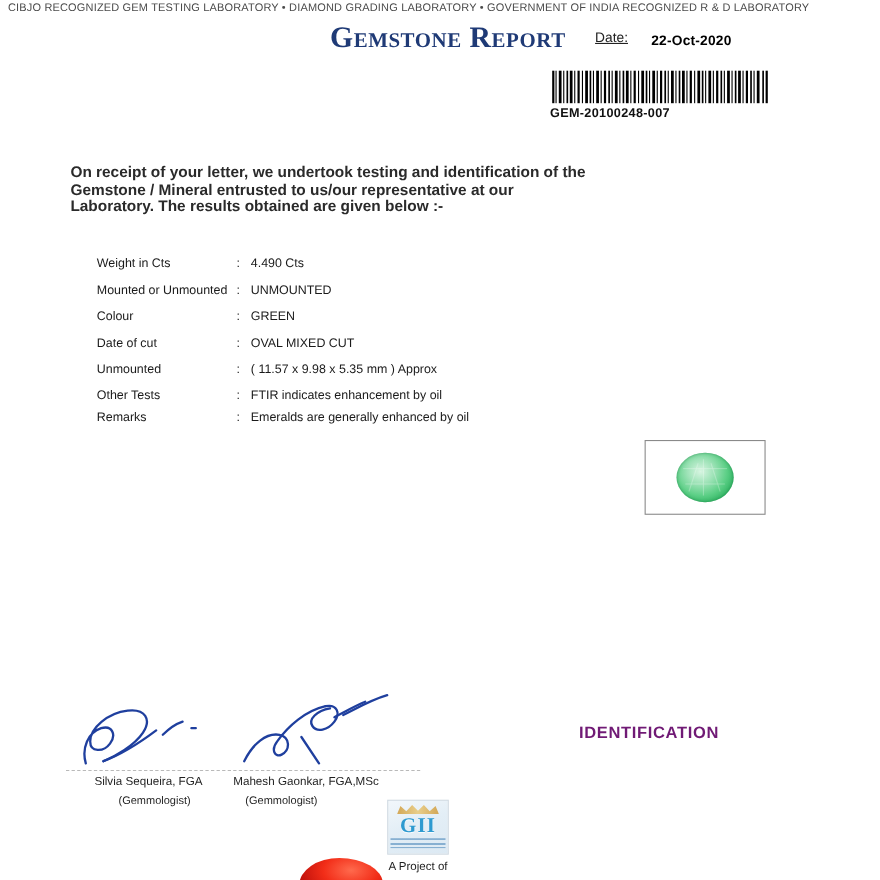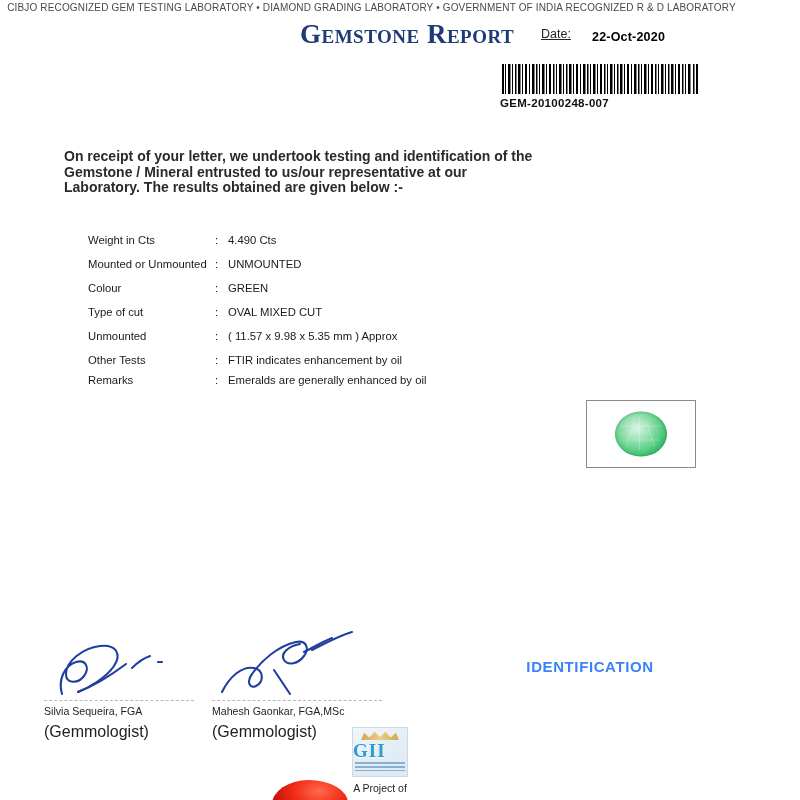--- a/index.html
+++ b/index.html
@@ -169,21 +169,21 @@
   .f2 { left: 16%; top: 62%; width: 68%; height: 1px; }
   .f3 { left: 47%; top: 14%; width: 1px; height: 72%; }
   .f4 { left: 28%; top: 20%; width: 1px; height: 60%; transform: rotate(18deg); }
   .f5 { left: 68%; top: 20%; width: 1px; height: 60%; transform: rotate(-18deg); }
 
   
   .sig-block {
     position: absolute;
     top: 632px;
   }
-  .sig-1 { left: 44px; width: 150px; }
+  .sig-1 { left: 60px; width: 150px; text-align: center; }
   .sig-2 { left: 212px; width: 170px; }
 
   .sig-ink {
     position: relative;
     height: 68px;
     width: 100%;
   }
   .sig-ink svg {
     position: absolute;
     left: 0;
@@ -196,37 +196,38 @@
     height: 0;
   }
   .sig-name {
     margin-top: 4px;
     font-size: 10.6px;
     color: #1f1f1f;
     white-space: nowrap;
   }
   .sig-role {
     margin-top: 6px;
-    font-size: 16px;
+    font-size: 10px;
     color: #1f1f1f;
+    margin-left: 11px;
   }
 
   
   .ident {
     position: absolute;
     left: 430px;
     top: 658px;
     width: 320px;
     text-align: center;
   }
   .ident-heading {
     font-size: 15px;
     font-weight: bold;
     letter-spacing: 0.6px;
-    color: #3b82f6;
+    color: #701a75;
   }
   .ident-result {
     margin-top: 6px;
     font-size: 17px;
     font-weight: bold;
     color: #1565c0;
     letter-spacing: 0.3px;
   }
   .ident-note {
     margin-top: 5px;
@@ -253,21 +254,21 @@
     height: 9px;
     background: linear-gradient(90deg, #cf9a3a, #e8c877, #cf9a3a);
     opacity: 0.85;
     clip-path: polygon(0 100%, 8% 20%, 22% 72%, 36% 8%, 50% 66%, 64% 8%, 78% 72%, 92% 20%, 100% 100%);
   }
   .gii-letters {
     position: absolute;
     left: 0;
     top: 12px;
     width: 100%;
-    text-align: left;
+    text-align: center;
     font-family: "Liberation Serif", serif;
     font-size: 19px;
     font-weight: bold;
     color: #2e9ad0;
     letter-spacing: 1px;
     text-shadow: 0 1px 0 rgba(255,255,255,0.8);
   }
   .gii-sub {
     position: absolute;
     left: 2px;
@@ -394,21 +395,21 @@
     <span class="prop-value">UNMOUNTED</span>
   </div>
 
   <div class="prop-row">
     <span class="prop-label">Colour</span>
     <span class="prop-colon">:</span>
     <span class="prop-value">GREEN</span>
   </div>
 
   <div class="prop-row">
-    <span class="prop-label">Type of cut</span>
+    <span class="prop-label">Date of cut</span>
     <span class="prop-colon">:</span>
     <span class="prop-value">OVAL MIXED CUT</span>
   </div>
 
   <div class="prop-row">
     <span class="prop-label">Unmounted</span>
     <span class="prop-colon">:</span>
     <span class="prop-value">( 11.57 x 9.98 x 5.35 mm )  Approx</span>
   </div>
 

